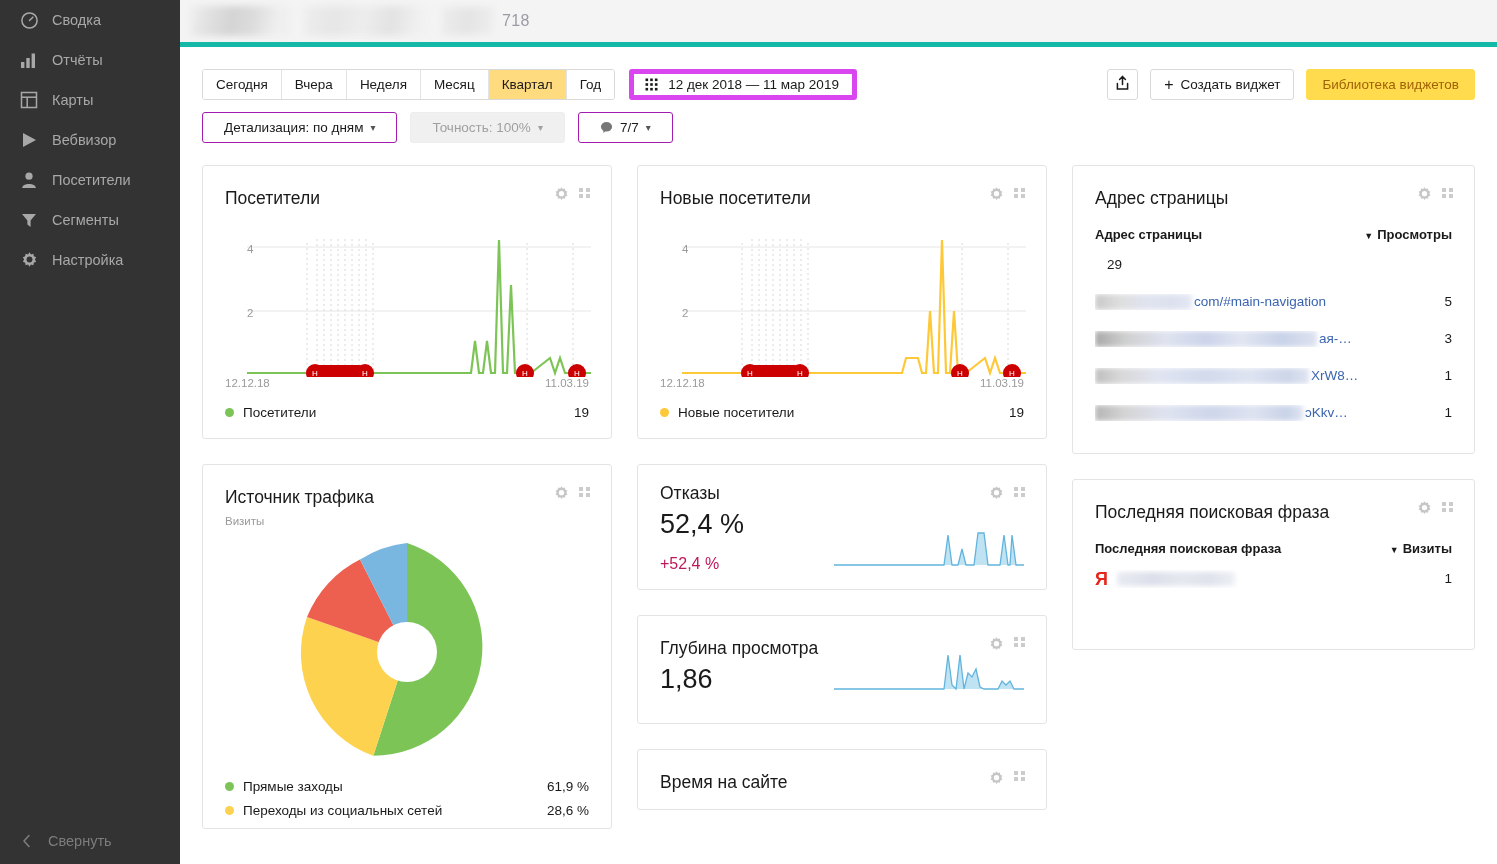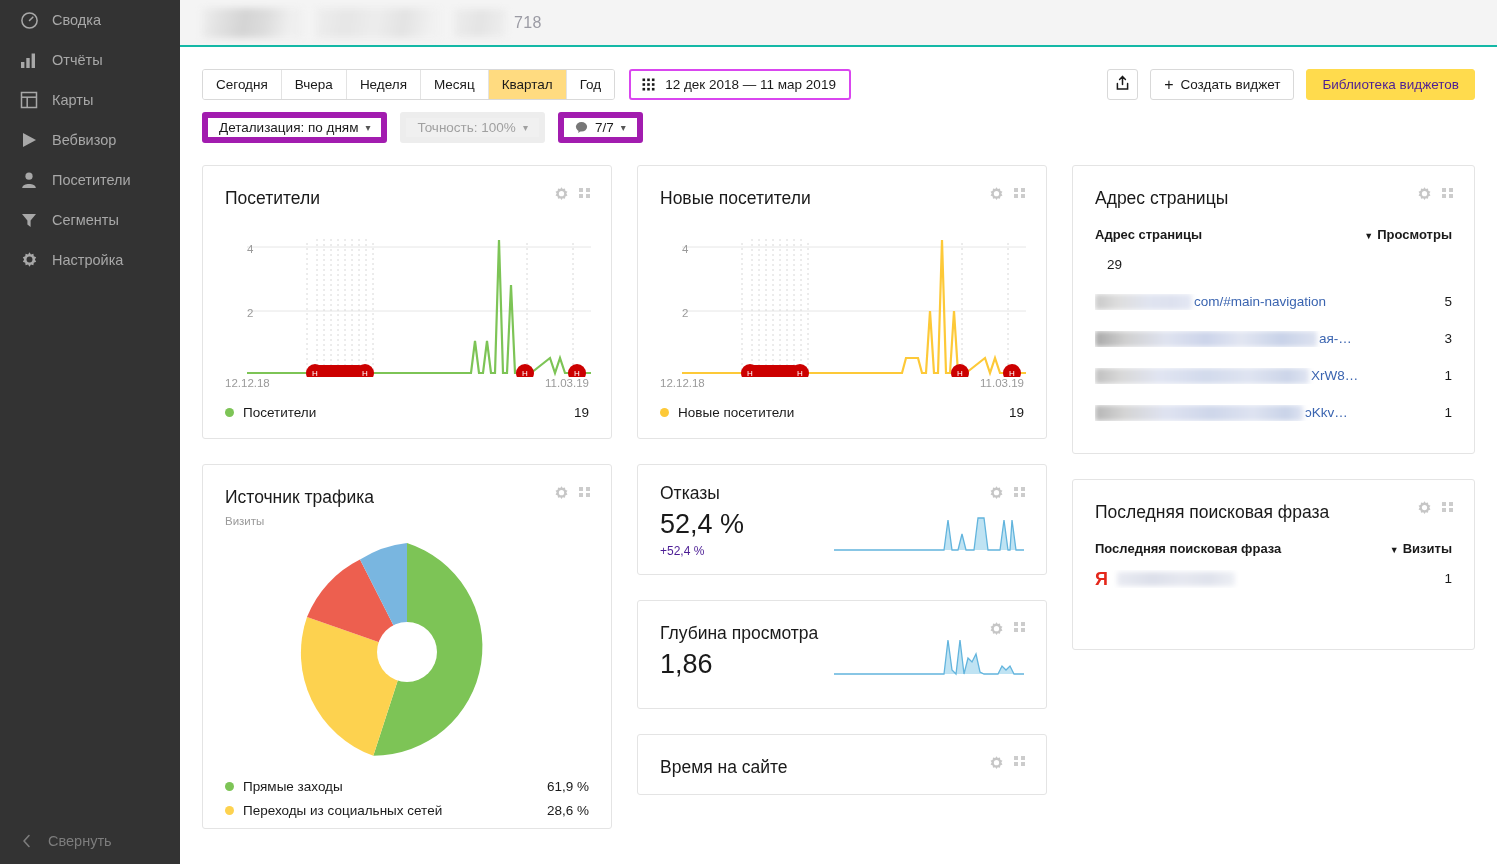--- a/index.html
+++ b/index.html
@@ -31,22 +31,22 @@
   .collapse-item {
     position: absolute; bottom: 4px; left: 0; right: 0;
     display: flex; align-items: center; height: 38px;
     padding-left: 22px; color: #7d7d7d; font-size: 14.5px; cursor: pointer;
   }
   .collapse-chevron { margin-right: 16px; display:flex; }
 
   
   .main { flex: 1 1 auto; height: 864px; background: #ffffff; position: relative; overflow: hidden; }
   .topbar {
-    height: 47px; background: #f4f4f4; border-bottom: 2px solid #14b8a6;
-    display: flex; align-items: center; padding-left: 22px; gap: 14px;
+    height: 47px; background: #f4f4f4; border-bottom: 5px solid #14b8a6;
+    display: flex; align-items: center; padding-left: 10px; gap: 14px;
   }
   .blur-chip { border-radius: 2px; }
   .b1 { width: 100px; height: 30px;
         background: linear-gradient(100deg,#efefef 0%,#e2e2e2 18%,#d4d4d4 42%,#dcdcdc 62%,#efefef 86%);
         filter: blur(3.2px); }
   .b2 { width: 124px; height: 30px;
         background: linear-gradient(100deg,#eeeeee 0%,#e6e6e6 25%,#ededed 48%,#e3e3e3 70%,#f1f1f1 92%);
         filter: blur(3.4px); }
   .b3 { width: 52px; height: 28px;
         background: linear-gradient(100deg,#ededed 0%,#e4e4e4 50%,#efefef 100%);
@@ -62,28 +62,28 @@
     background: #fff; height: 31px;
   }
   .seg-btn {
     padding: 0 13px; height: 29px; display: flex; align-items: center;
     font-size: 13.5px; color: #1a1a1a; background: #fff; cursor: pointer;
     border-right: 1px solid #e3e3e3; white-space: nowrap;
   }
   .seg-btn:last-child { border-right: none; }
   .seg-btn.active { background: #ffdb80; }
   .date-box {
-    margin-left: 14px; height: 31px; border: 2px solid #d946ef; border-radius: 3px;
+    margin-left: 14px; height: 31px; border: 5px solid #d946ef; border-radius: 3px;
     background: #fff; display: flex; align-items: center; padding: 0 13px 0 11px;
     font-size: 13.5px; color: #1a1a1a; cursor: pointer; gap: 9px; white-space: nowrap;
   }
   .cal-icon { display: flex; }
   .pill {
-    height: 31px; border: 6px solid #a21caf; border-radius: 3px; background: #fff;
-    display: inline-flex; align-items: center; padding: 0 11px; font-size: 13.5px;
+    height: 31px; border: 1px solid #a21caf; border-radius: 3px; background: #fff;
+    display: inline-flex; align-items: center; padding: 0 21px; font-size: 13.5px;
     color: #1a1a1a; cursor: pointer; gap: 7px; white-space: nowrap;
   }
   .pill.muted { background: #f0f0f0; border-color: #ededed; color: #a0a0a0; }
   .pill + .pill { margin-left: 13px; }
   .chev { font-size: 10px; color: #555; line-height: 1; }
   .pill.muted .chev { color: #a0a0a0; }
   .bubble-icon { display: flex; }
 
   .toolbar-right { margin-left: auto; display: flex; align-items: center; gap: 12px; }
   .icon-btn {
@@ -92,21 +92,21 @@
   }
   .ghost-btn {
     height: 31px; border: 1px solid #d9d9d9; border-radius: 3px; background: #fff;
     display: flex; align-items: center; padding: 0 13px; font-size: 13.5px;
     color: #1a1a1a; cursor: pointer; gap: 7px; white-space: nowrap;
   }
   .plus { font-size: 16px; line-height: 1; font-weight: 400; }
   .yellow-btn {
     height: 31px; border: 1px solid #ffdb4d; border-radius: 3px; background: #ffdb4d;
     display: flex; align-items: center; padding: 0 15px; font-size: 13.5px;
-    color: #4c1d95; cursor: pointer; white-space: nowrap;
+    color: #a16207; cursor: pointer; white-space: nowrap;
   }
 
   
   .grid {
     display: flex; gap: 25px; padding: 22px 22px 0 22px; align-items: flex-start;
   }
   .col { display: flex; flex-direction: column; gap: 25px; }
   .col-a { width: 410px; }
   .col-b { width: 410px; }
   .col-c { width: 410px; }
@@ -130,21 +130,21 @@
     display: flex; align-items: center; margin-top: 16px; font-size: 13.5px; color: #1a1a1a;
   }
   .legend-dot { width: 9px; height: 9px; border-radius: 50%; margin-right: 9px; flex: 0 0 9px; }
   .legend-val { margin-left: auto; color: #1a1a1a; }
 
   
   .metric-card { padding: 18px 22px 16px 22px; }
   .metric-flex { display: flex; align-items: flex-end; }
   .metric-left { }
   .metric-value { font-size: 27px; color: #1a1a1a; line-height: 1.25; margin-top: 4px; font-weight: 400; }
-  .metric-delta { font-size: 12px; color: #4c1d95; margin-top: 2px; }
+  .metric-delta { font-size: 16px; color: #be185d; margin-top: 13px; }
   .metric-spark { margin-left: auto; }
 
   
   .tbl { width: 100%; margin-top: 18px; }
   .tbl-head {
     display: flex; align-items: center; font-size: 13px; color: #1a1a1a; font-weight: bold;
     padding-bottom: 4px;
   }
   .tbl-head .c1 { flex: 1 1 auto; }
   .tbl-head .c2 { flex: 0 0 auto; white-space: nowrap; }

